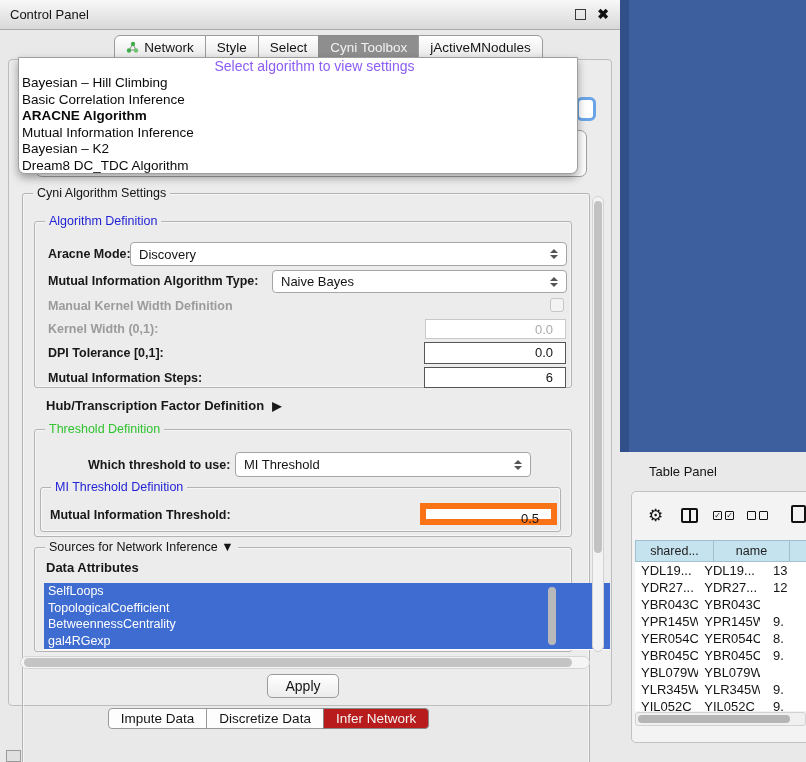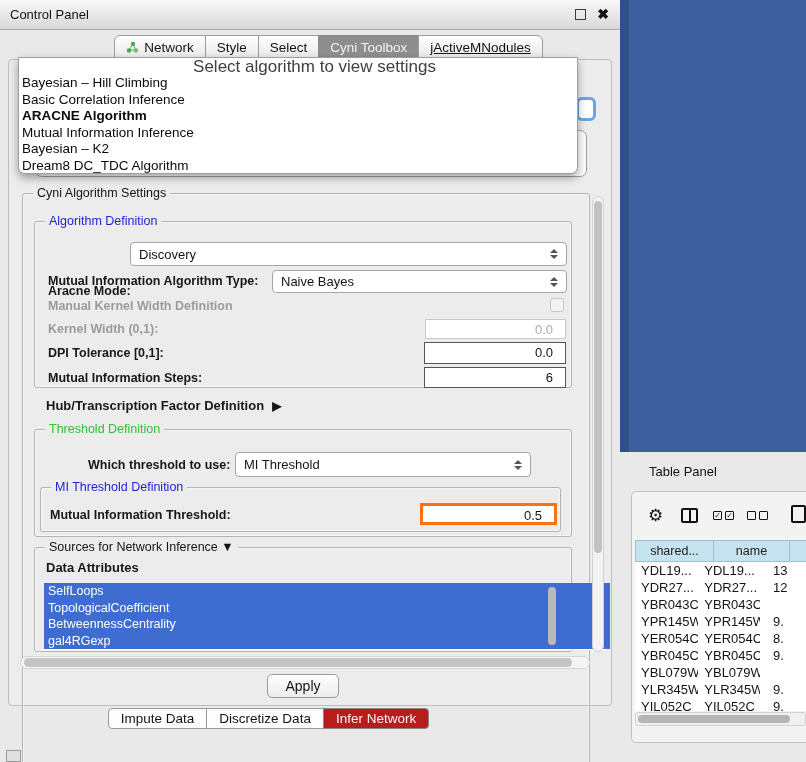--- a/index.html
+++ b/index.html
@@ -12,21 +12,21 @@
     background:linear-gradient(#f8f8f8,#d8d8d8);border-bottom:1px solid #ababab;
     display:flex;align-items:center;padding-left:10px;font-size:13px;}
   .float-icon{position:absolute;right:34px;top:9px;width:11px;height:11px;border:1.5px solid #3a3a3a;background:transparent;}
   .close-icon{position:absolute;right:11px;top:6px;font-size:14px;font-weight:bold;color:#111;}
 
   
   .cp-tabs{position:absolute;left:0;top:33px;width:656px;height:26px;display:flex;justify-content:center;align-items:flex-end;}
   .tab{height:24px;display:flex;align-items:center;gap:5px;padding:0 11px;font-size:13.5px;
     background:linear-gradient(#ffffff,#e9e9e9);border:1px solid #9b9b9b;margin-right:-1px;}
   .tab:first-child{border-radius:6px 0 0 0;}
-  .tab:last-child{border-radius:0 6px 0 0;text-decoration:underline;}
+  .tab:last-child{border-radius:0 6px 0 0;}
   .tab.selected{background:#8e8e8e;color:#f2f2f2;border-color:#8a8a8a;}
   .net-ico{display:inline-block;width:13px;height:13px;}
 
   
   .cp-main{position:absolute;left:8px;top:59px;width:604px;height:647px;background:#ececec;
     border:1px solid #bdbdbd;border-radius:4px;}
 
   
   .grp{position:absolute;border:1px solid #b3b3b3;border-radius:3px;
     box-shadow:inset 0 0 0 1px rgba(255,255,255,.55);}
@@ -34,21 +34,21 @@
   .legend.blue{color:#2323d6;}
   .legend.green{color:#2fc32f;}
   #grp-settings{left:22px;top:193px;width:568px;height:580px;}
   #grp-algdef{left:34px;top:221px;width:538px;height:167px;}
   #grp-threshold{left:34px;top:429px;width:538px;height:108px;}
   #grp-mithresh{left:40px;top:487px;width:521px;height:45px;}
   #grp-sources{left:34px;top:547px;width:538px;height:105px;}
 
   .blabel{position:absolute;font-size:12.5px;font-weight:bold;color:#181818;white-space:nowrap;}
   .blabel.disabled{color:#9b9b9b;}
-  #lbl-aracne{left:48px;top:247px;margin-top:37px;} #lbl-mitype{left:48px;top:274px;}
+  #lbl-aracne{left:48px;top:247px;} #lbl-mitype{left:48px;top:274px;}
   #lbl-manual{left:48px;top:299px;} #lbl-kernel{left:48px;top:322px;}
   #lbl-dpi{left:48px;top:346px;}   #lbl-steps{left:48px;top:371px;}
   #lbl-which{left:88px;top:458px;} #lbl-mithresh{left:50px;top:508px;}
   #lbl-attrs{left:46px;top:560px;font-size:13px;}
   #hub-row{left:46px;top:398px;font-size:13px;font-weight:bold;}
   #hub-row .tri{font-size:12px;margin-left:8px;}
 
   
   .combo{position:absolute;background:#fff;border:1px solid #a5a5a5;border-radius:4px;
     display:flex;align-items:center;padding:0 8px;font-size:13px;}
@@ -57,21 +57,21 @@
   .combo .spin i.up{border-bottom:4px solid #555;}
   .combo .spin i.dn{border-top:4px solid #555;}
   #aracne-combo{left:130px;top:242px;width:437px;height:24px;}
   #mitype-combo{left:272px;top:270px;width:295px;height:23px;}
   #which-combo{left:235px;top:452px;width:296px;height:25px;}
 
   .field{position:absolute;background:#fff;text-align:right;font-size:13px;padding:2px 12px 0 0;}
   #kernel-field{left:425px;top:319px;width:141px;height:20px;border:1px solid #c9c9c9;color:#ababab;}
   #dpi-field{left:424px;top:342px;width:142px;height:22px;border:1.5px solid #555;}
   #steps-field{left:424px;top:367px;width:142px;height:21px;border:1px solid #555;}
-  #mithresh-field{left:420px;top:503px;width:137px;height:22px;border:3px solid #f97316;}
+  #mithresh-field{left:420px;top:503px;width:137px;height:22px;border:6px solid #f97316;}
   #manual-checkbox{position:absolute;left:550px;top:298px;width:14px;height:14px;background:#f3f3f3;
     border:1px solid #c6c6c6;border-radius:3px;}
 
   
   #attr-list{position:absolute;left:44px;top:583px;width:566px;height:67px;background:#fff;overflow:hidden;}
   .attr-item{height:16.5px;line-height:16.5px;padding-left:4px;font-size:12.5px;color:#fff;background:#3f6cd1;}
   #attr-scroll{position:absolute;left:548px;top:587px;width:8px;height:58px;background:#b9b9b9;border-radius:4px;}
 
   
   #main-vscroll{position:absolute;left:592px;top:196px;width:12px;height:456px;background:#f3f3f3;
@@ -88,21 +88,21 @@
   .btab{height:21px;display:flex;align-items:center;padding:0 12px;font-size:13.5px;background:#fdfdfd;
     border:1px solid #999;margin-right:-1px;}
   .btab:first-child{border-radius:4px 0 0 4px;}
   .btab:last-child{border-radius:0 4px 4px 0;}
   .btab.selected{background:#b91c1c;color:#f4f4f4;border-color:#888;}
   #mini-square{position:absolute;left:6px;top:750px;width:15px;height:12px;border:1.5px solid #9a9a9a;background:#e0e0e0;}
 
   
   #algorithm-popup{position:absolute;left:18px;top:57px;width:560px;height:117px;background:#fff;
     border:1px solid #9f9f9f;border-radius:0 0 7px 7px;box-shadow:0 4px 9px rgba(0,0,0,.35);z-index:5;}
-  #popup-placeholder{height:17px;line-height:17px;text-align:center;color:#404040;font-size:17px;margin-left:33px;}
+  #popup-placeholder{height:17px;line-height:17px;text-align:center;color:#8b5cf6;font-size:14px;margin-left:33px;}
   .alg-item{height:16.5px;line-height:16.5px;padding-left:3px;font-size:13.5px;color:#0a0a0a;}
   .alg-item.bold{font-weight:bold;}
   #combo-focus-fragment{position:absolute;left:576px;top:97px;width:20px;height:24px;background:#fff;
     border:3px solid #6aa5e8;border-radius:6px;z-index:2;}
   #combo-sliver{position:absolute;left:35px;top:130px;width:552px;height:47px;background:#fdfdfd;
     border:1px solid #9f9f9f;border-radius:7px;z-index:1;overflow:hidden;}
   #combo-sliver span{position:absolute;left:14px;bottom:2px;color:#c8c8c8;font-size:13px;}
 
   
   #desktop{position:absolute;left:620px;top:0;width:186px;height:452px;

